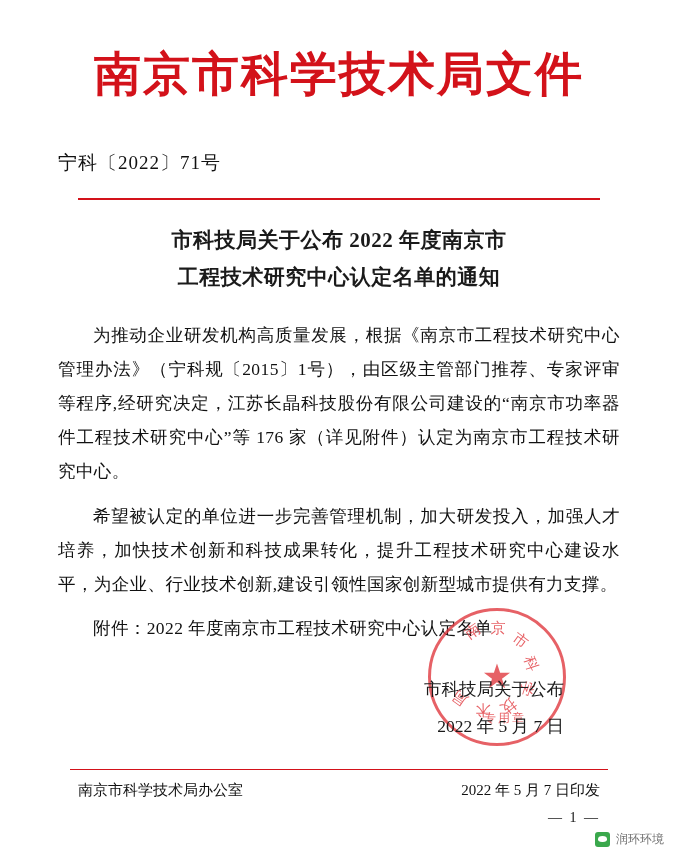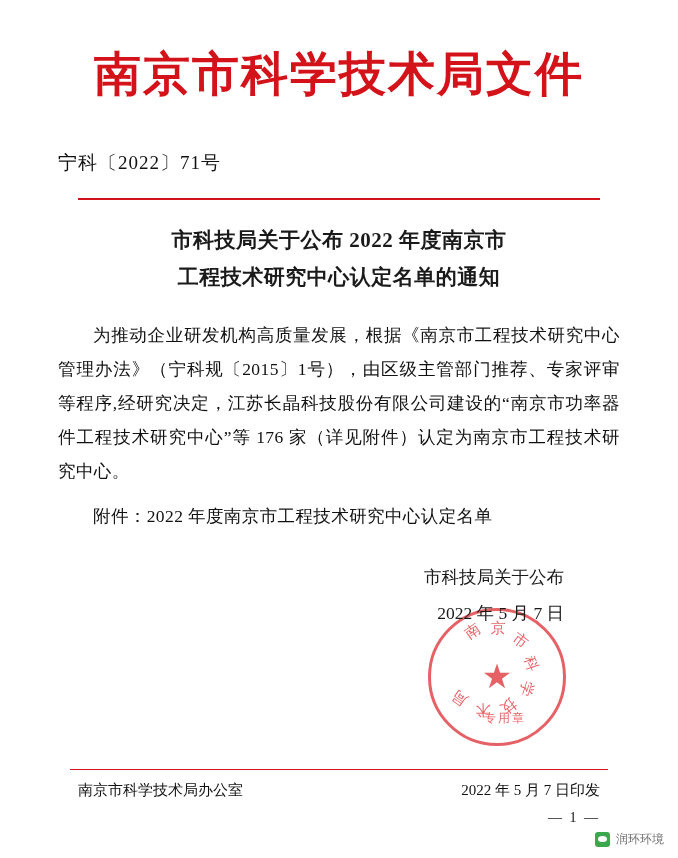--- a/index.html
+++ b/index.html
@@ -213,20 +213,21 @@
 
   <div class="red-rule"></div>
 
   <div class="doc-title">
     <div>市科技局关于公布 2022 年度南京市</div>
     <div>工程技术研究中心认定名单的通知</div>
   </div>
 
   <div class="body-text">
     <p class="indent2">为推动企业研发机构高质量发展，根据《南京市工程技术研究中心管理办法》（宁科规〔2015〕1号），由区级主管部门推荐、专家评审等程序,经研究决定，江苏长晶科技股份有限公司建设的“南京市功率器件工程技术研究中心”等 176 家（详见附件）认定为南京市工程技术研究中心。</p>
+    <p class="indent2 para-gap">希望被认定的单位进一步完善管理机制，加大研发投入，加强人才培养，加快技术创新和科技成果转化，提升工程技术研究中心建设水平，为企业、行业技术创新,建设引领性国家创新型城市提供有力支撑。</p>
     <p class="indent2 para-gap">附件：2022 年度南京市工程技术研究中心认定名单</p>
   </div>
 
   <div class="signature">
     <div>市科技局关于公布</div>
     <div>2022 年 5 月 7 日</div>
   </div>
 
   <div class="seal">
     <div class="seal-ring-text" id="seal-ring">

